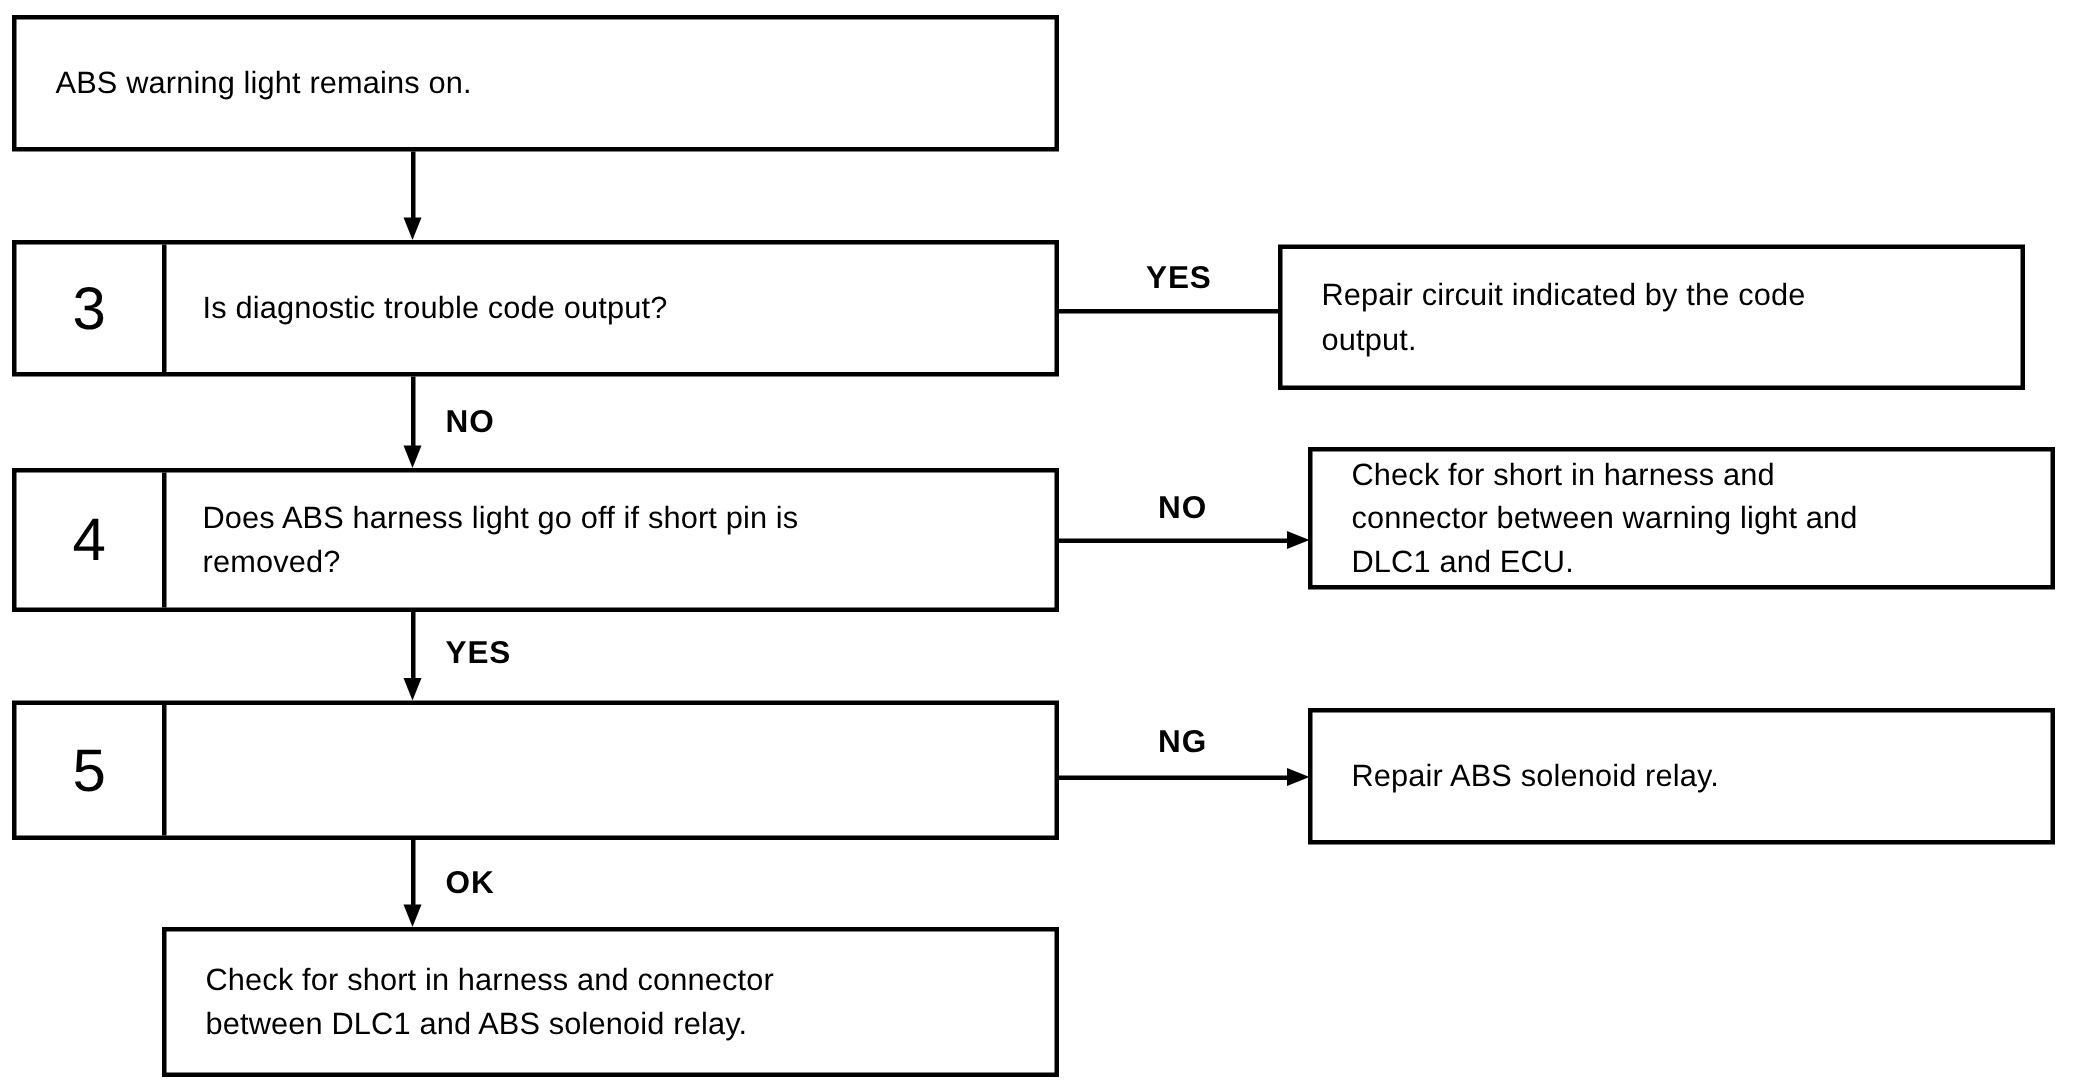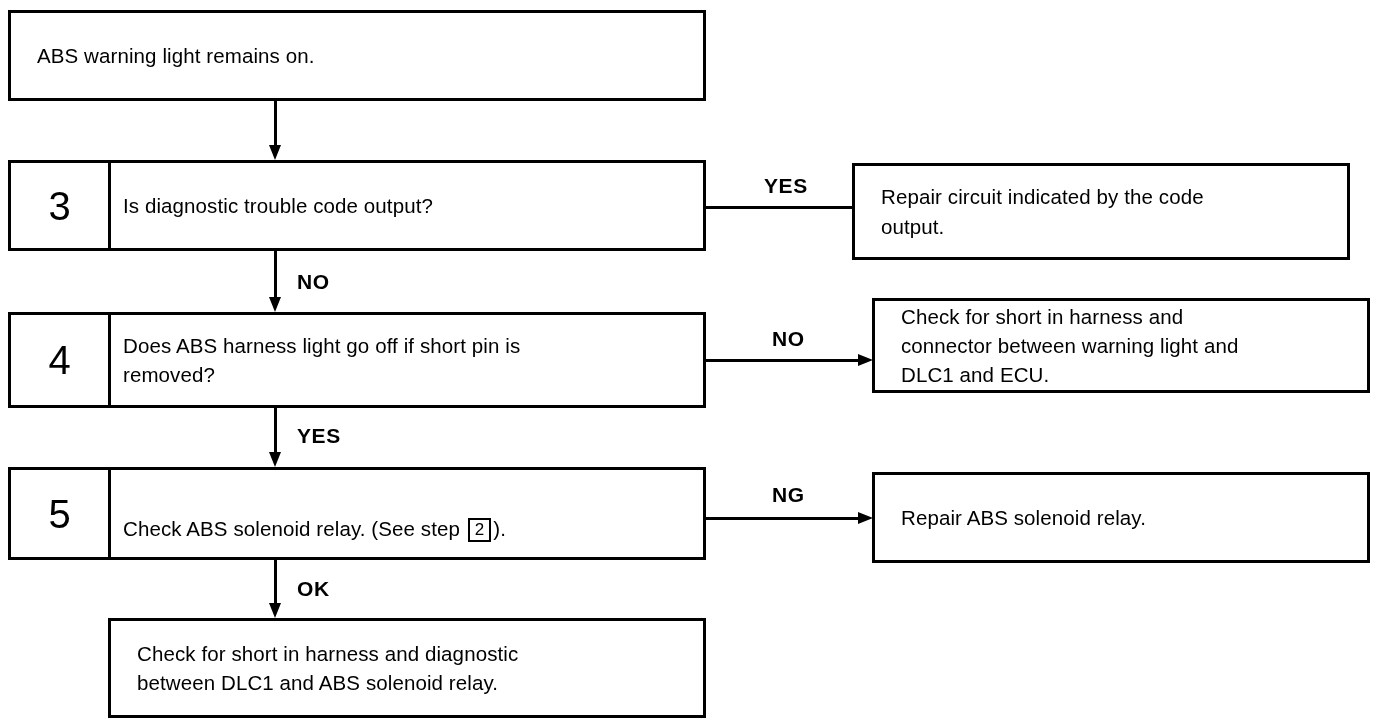--- a/index.html
+++ b/index.html
@@ -48,21 +48,21 @@
     align-items: center;
     justify-content: center;
     flex: 0 0 100px;
   }
   .step-num {
     font-size: 40px;
     font-weight: 400;
     line-height: 1;
   }
   .body-cell {
-    padding-left: 12px;
+    padding-left: 24px;
     padding-right: 12px;
     flex: 1 1 auto;
   }
   .plain-cell {
     padding-left: 26px;
     padding-right: 14px;
     flex: 1 1 auto;
   }
 
   
@@ -167,35 +167,32 @@
   </div>
 
   <div class="vline" style="left:274px; top:408px; height:45px;"></div>
   <div class="arrow-down" style="left:269px; top:452px;"></div>
   <div class="branch-label" style="left:297px; top:425px;">YES</div>
 
   <div class="box" style="left:8px; top:467px; width:698px; height:93px;">
     <div class="step-cell">
       <span class="step-num">5</span>
     </div>
-    <div class="box-text body-cell">
-      <span>Check ABS solenoid relay.   (See step </span><span class="ref-box">2</span><span>).</span>
-    </div>
   </div>
 
   <div class="hline" style="left:706px; top:517px; width:154px;"></div>
   <div class="arrow-right" style="left:858px; top:512px;"></div>
   <div class="branch-label" style="left:772px; top:484px;">NG</div>
 
   <div class="box" style="left:872px; top:472px; width:498px; height:91px;">
     <div class="box-text plain-cell">Repair ABS solenoid relay.</div>
   </div>
 
   <div class="vline" style="left:274px; top:560px; height:44px;"></div>
   <div class="arrow-down" style="left:269px; top:603px;"></div>
   <div class="branch-label" style="left:297px; top:578px;">OK</div>
 
   <div class="box" style="left:108px; top:618px; width:598px; height:100px;">
-    <div class="box-text plain-cell">Check for short in harness and diagnostic
+    <div class="box-text plain-cell">Check for short in harness and connector
 between DLC1 and ABS solenoid relay.</div>
   </div>
 
 </div>
 
 </body></html>

